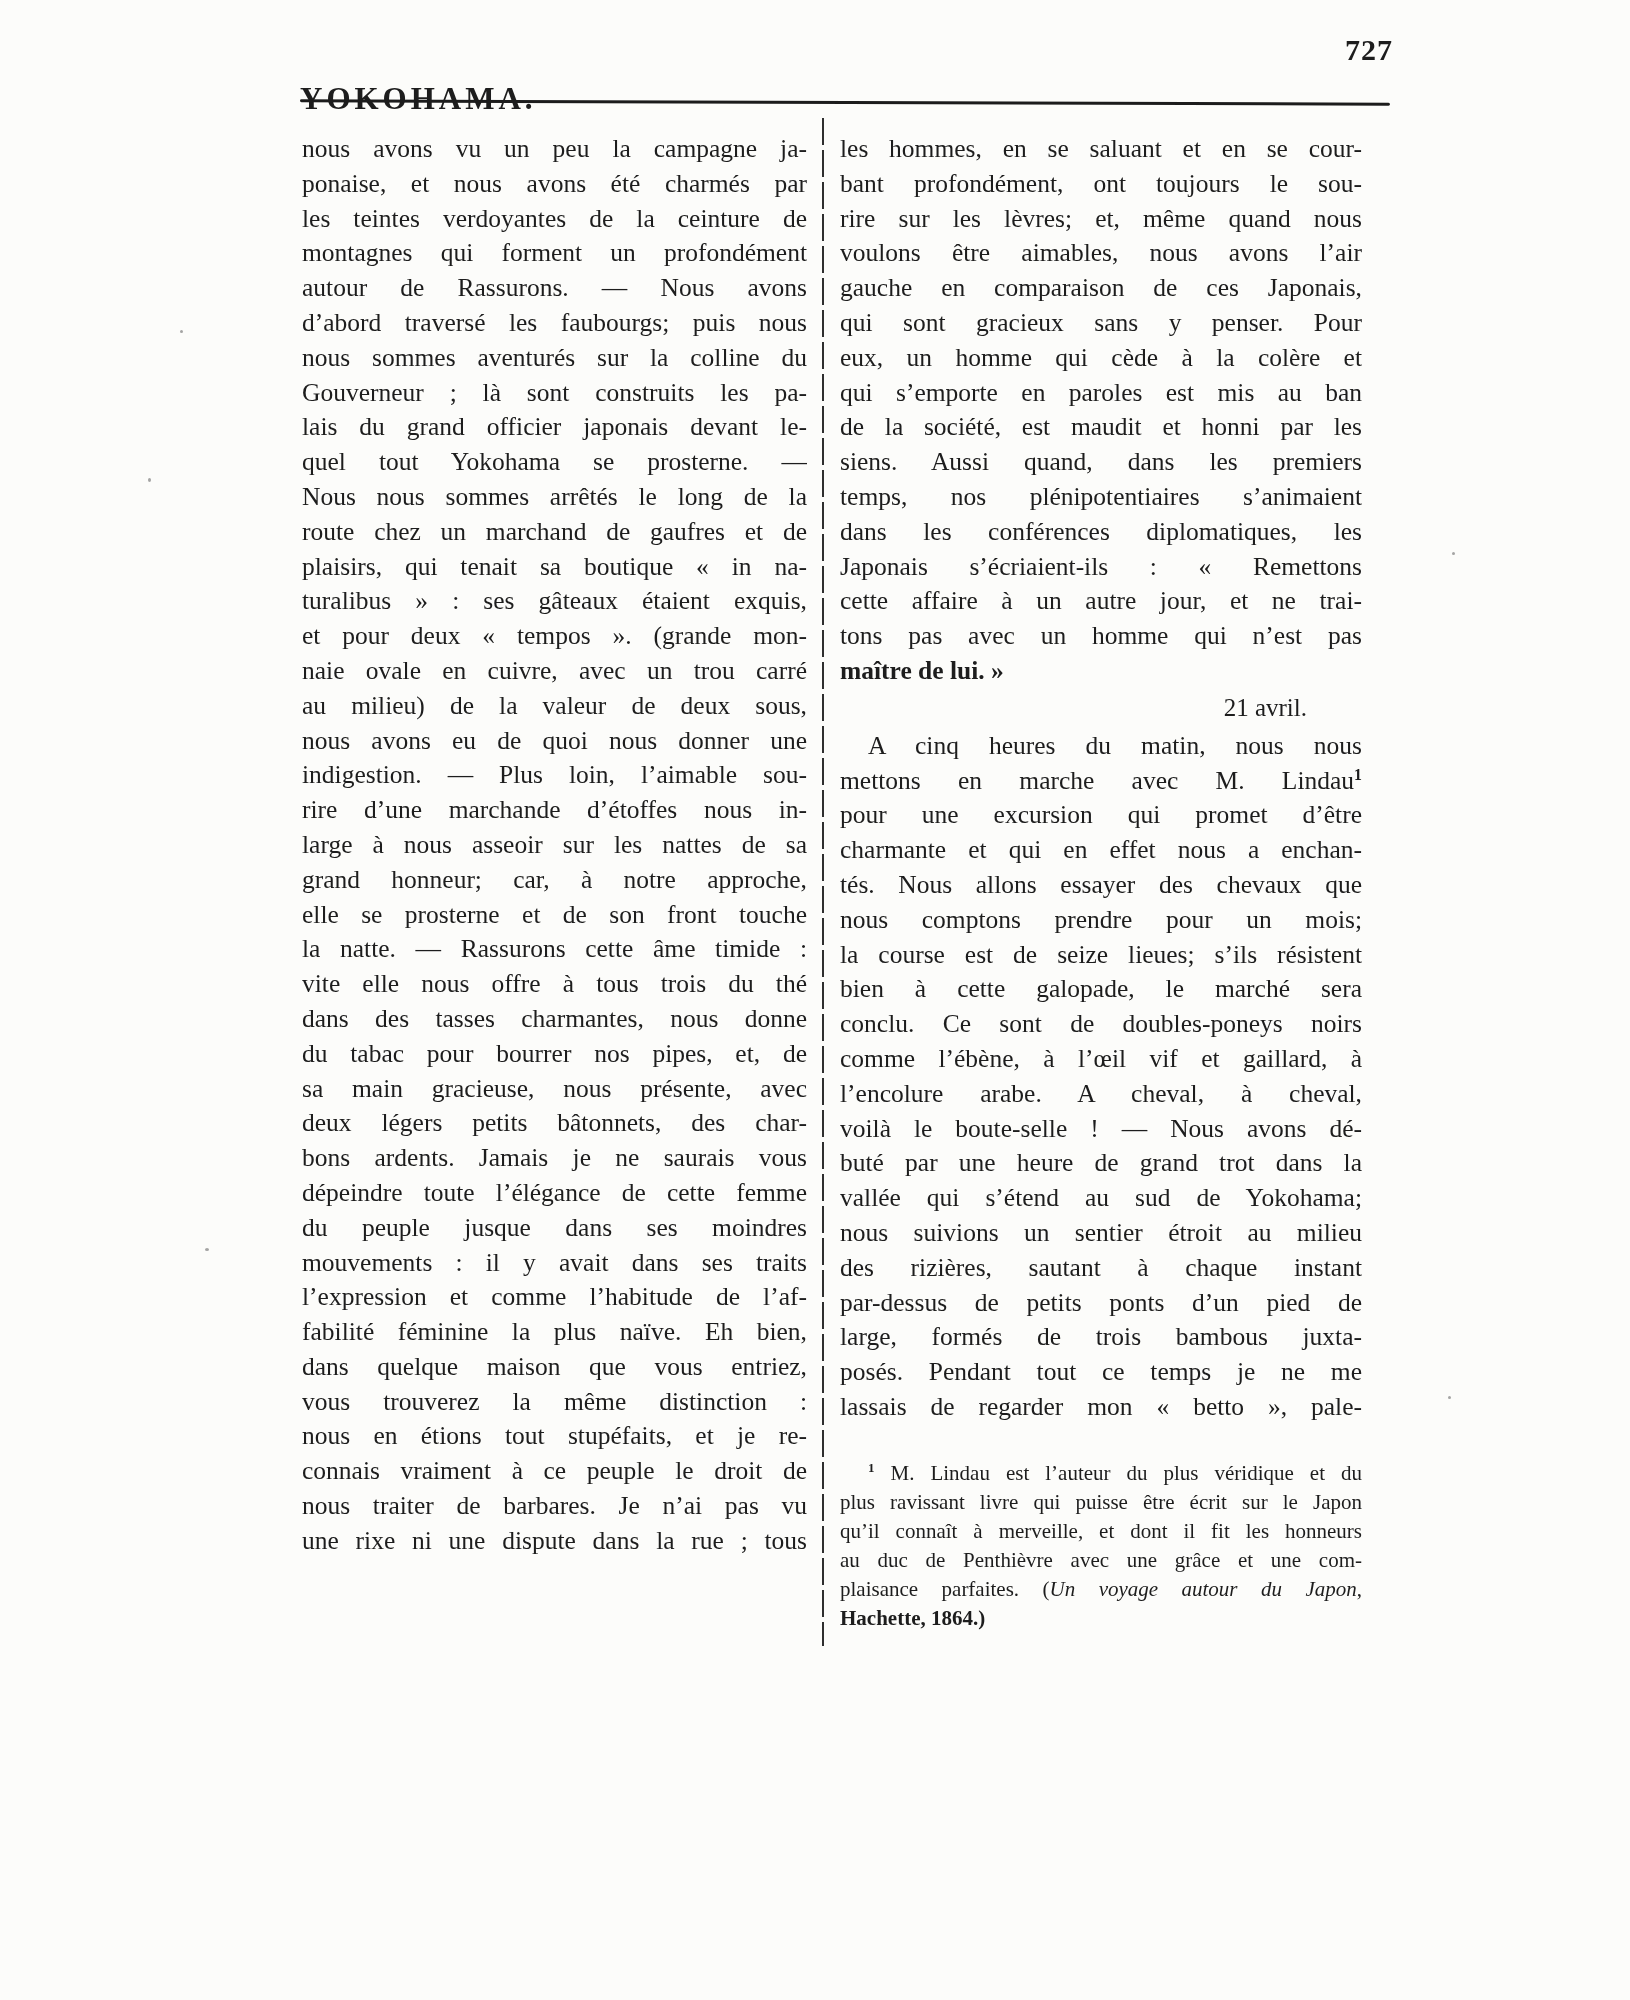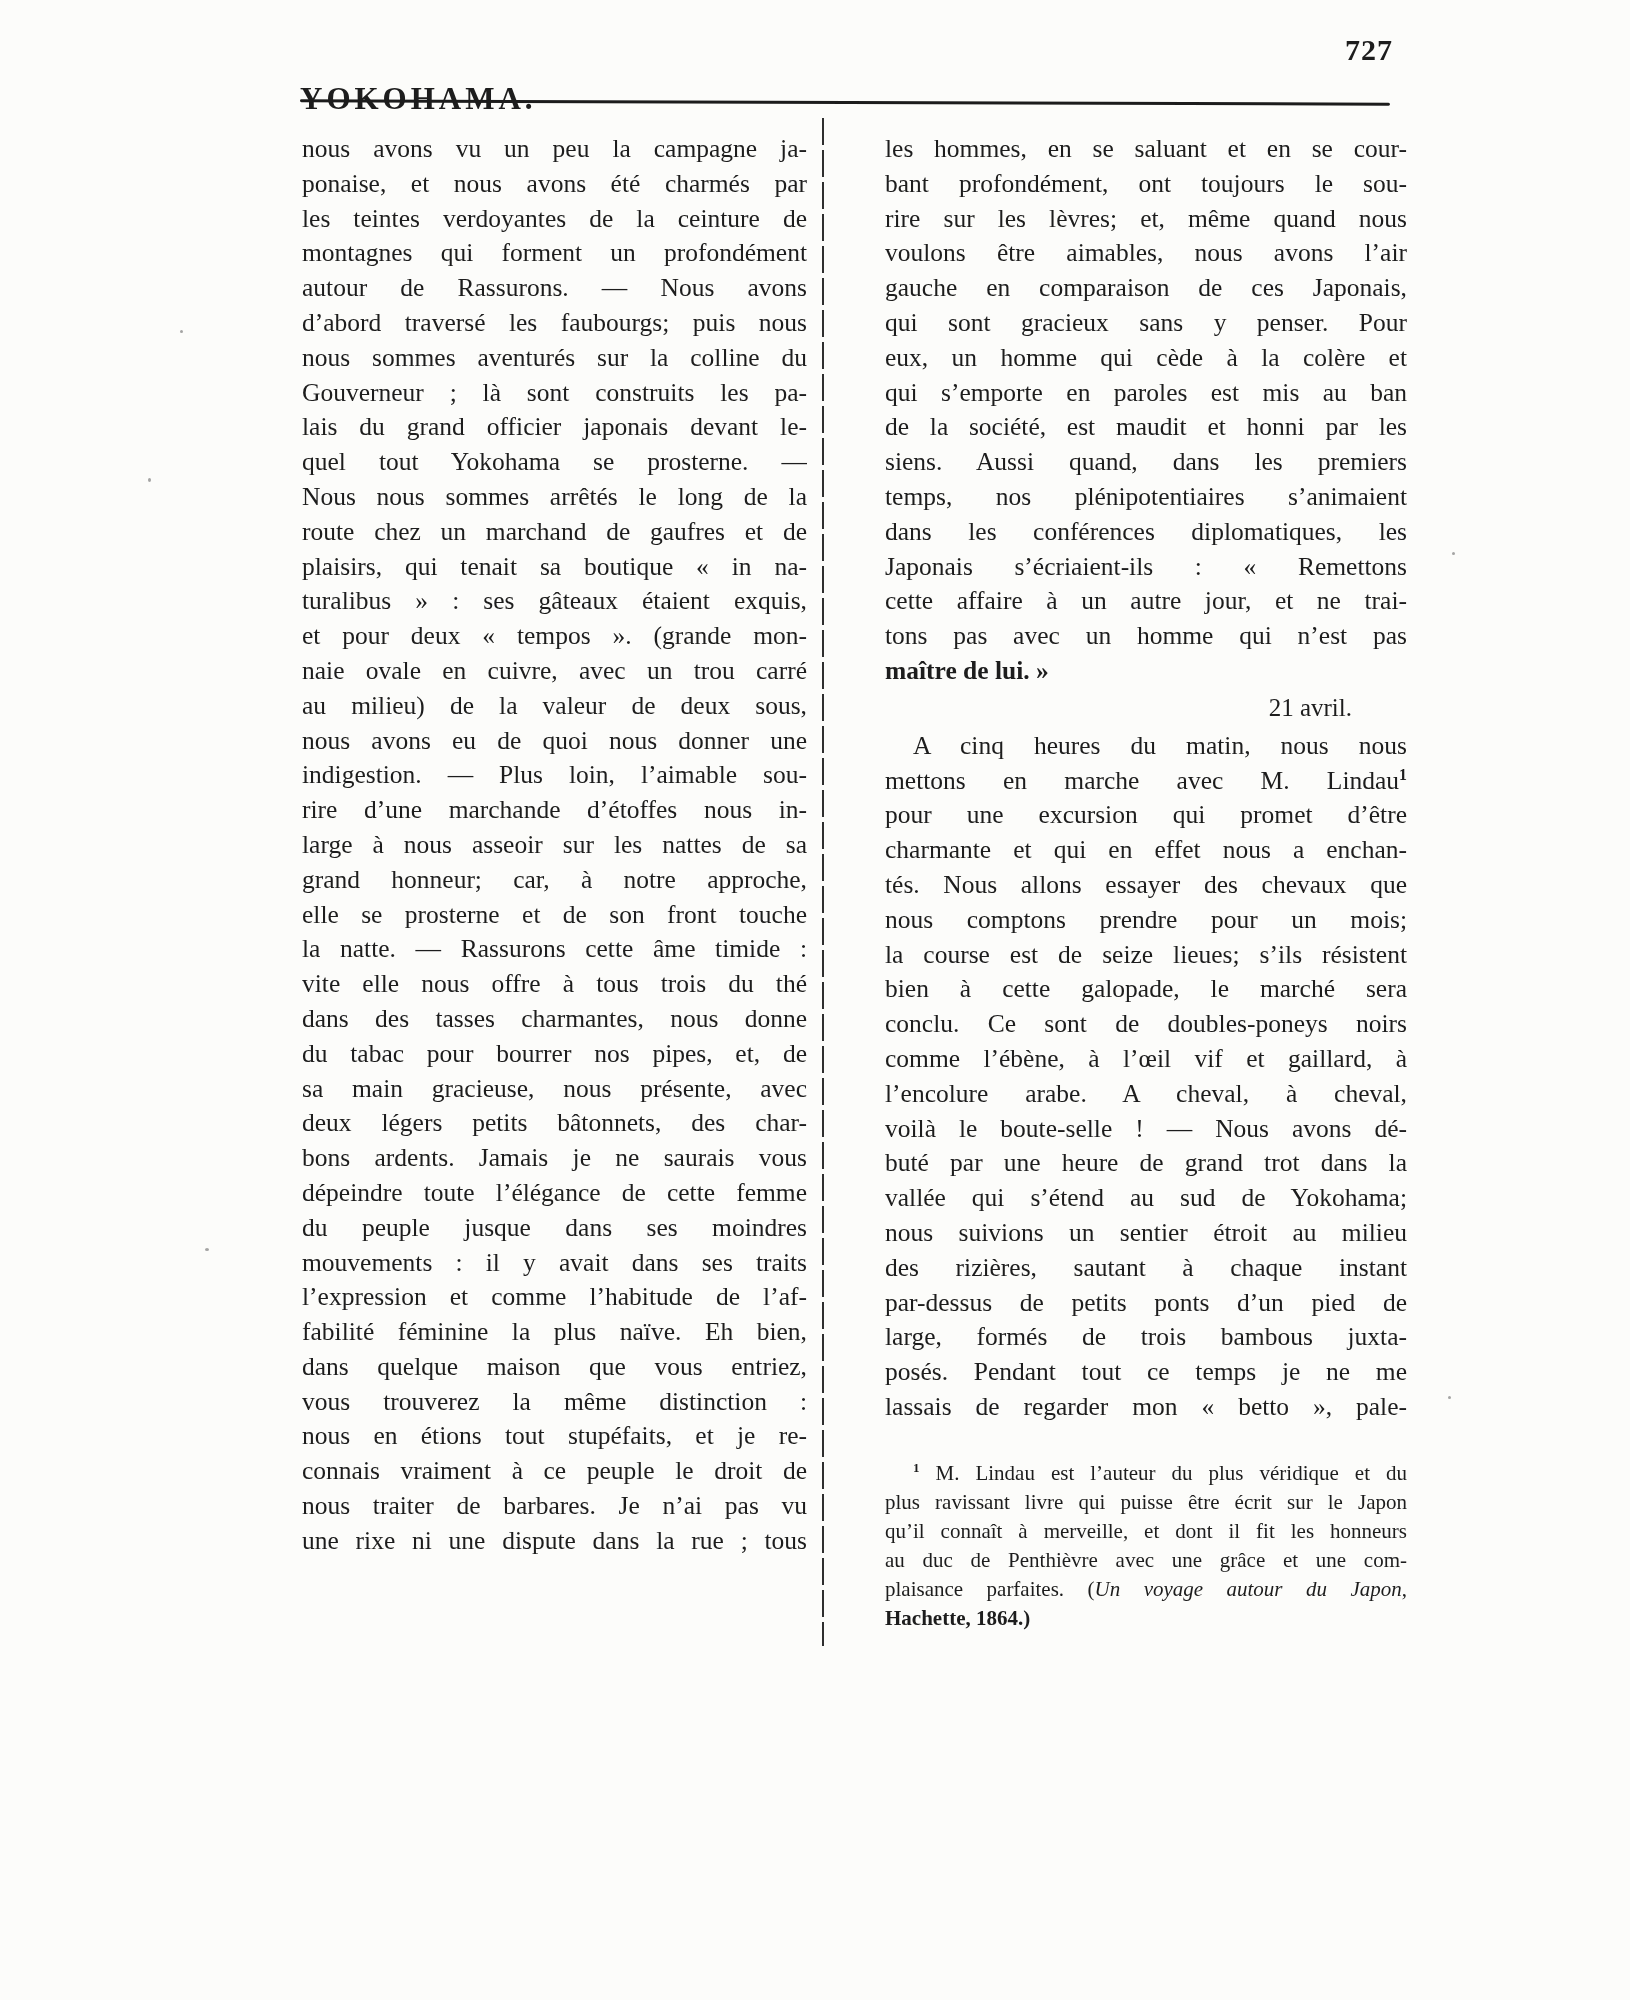--- a/index.html
+++ b/index.html
@@ -27,21 +27,21 @@
     transform:rotate(0.18deg);
     border-radius:2px;
   }
   .column-divider{
     position:absolute;top:118px;left:822px;width:2px;height:1528px;
     background:repeating-linear-gradient(to bottom,
       #2e2e2e 0px,#2e2e2e 27px,rgba(46,46,46,0) 27px,rgba(46,46,46,0) 32px);
   }
   .col{position:absolute;top:132px;}
   .col-left{left:302px;width:505px;}
-  .col-right{left:840px;width:522px;margin-left:45px;}
+  .col-right{left:840px;width:522px;}
   .line{
     font-size:25.5px;
     line-height:34.8px;
     text-align:justify;
     text-align-last:justify;
     overflow:hidden;
     max-height:34.8px;
   }
   .line.no-stretch{text-align-last:left;font-weight:bold;}
   .line.indent{text-indent:28px;}

